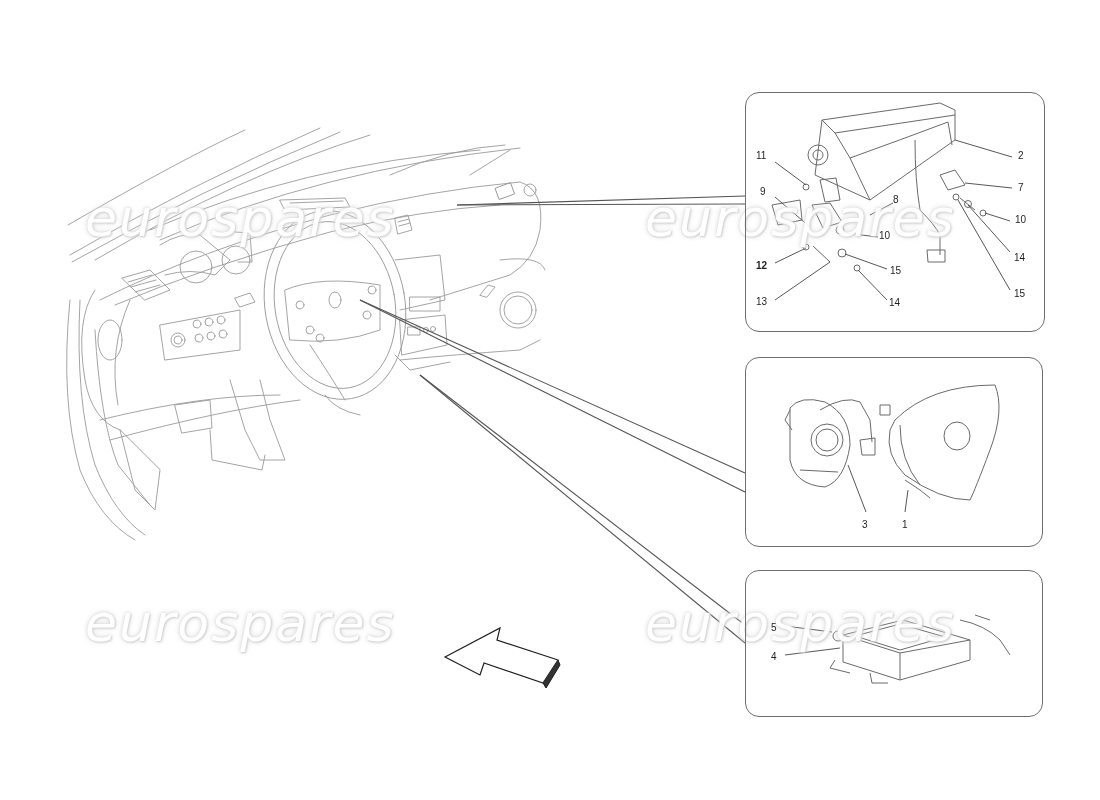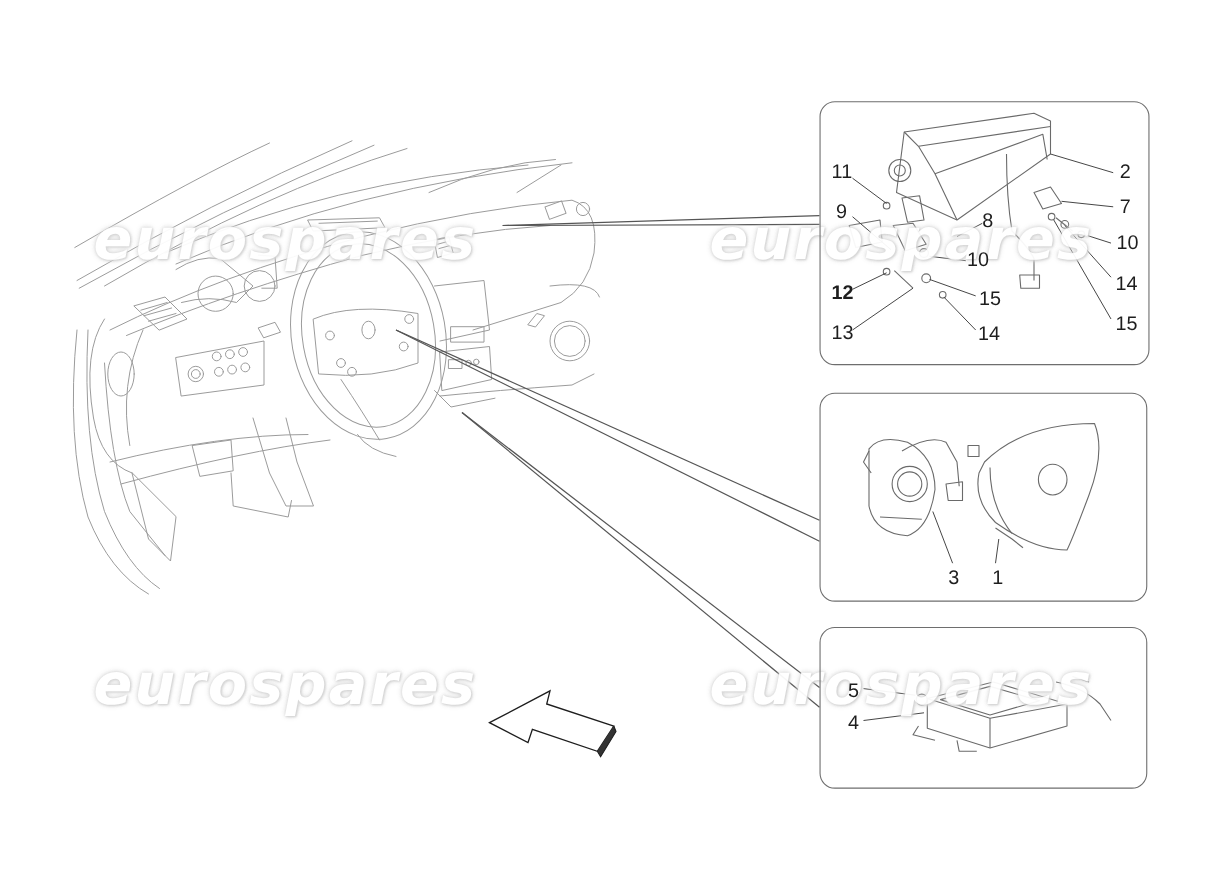--- a/index.html
+++ b/index.html
@@ -1,24 +1,24 @@
 <!DOCTYPE html>
 <html><head>
   <meta charset="utf-8">
   <style>
     html, body { margin: 0; padding: 0; background: #ffffff; }
     body { width: 1100px; height: 800px; position: relative; overflow: hidden;
            font-family: "Liberation Sans", sans-serif; }
     #stage { position: absolute; left: 0; top: 0; width: 1100px; height: 800px; }
     .detail-box { position: absolute; border: 1.3px solid #6e6e6e; border-radius: 14px;
                   background: rgba(255,255,255,0); box-sizing: border-box; }
-    .callout { position: absolute; font-size: 18px; color: #1e1e1e; line-height: 14px;
+    .callout { position: absolute; font-size: 10px; color: #1e1e1e; line-height: 14px;
                font-family: "Liberation Sans", sans-serif; }
     .watermark { position: absolute; font-family: "DejaVu Sans", sans-serif; font-style: italic;
-                 font-weight: bold; color: #ffffff; letter-spacing: 2px;
+                 font-weight: normal; color: #ffffff; letter-spacing: 2px;
                  text-shadow: 0 0 3px #d4d4d4, 0 0 6px #dcdcdc, 1px 1px 2px #c8c8c8;
                  opacity: 0.95; pointer-events: none; }
   </style>
 </head>
 <body>
 
 <div id="stage">
 
   <svg width="1100" height="800" viewBox="0 0 1100 800" style="position:absolute;left:0;top:0">
     <g fill="none" stroke="#9a9a9a" stroke-width="0.9" stroke-linecap="round" stroke-linejoin="round">

